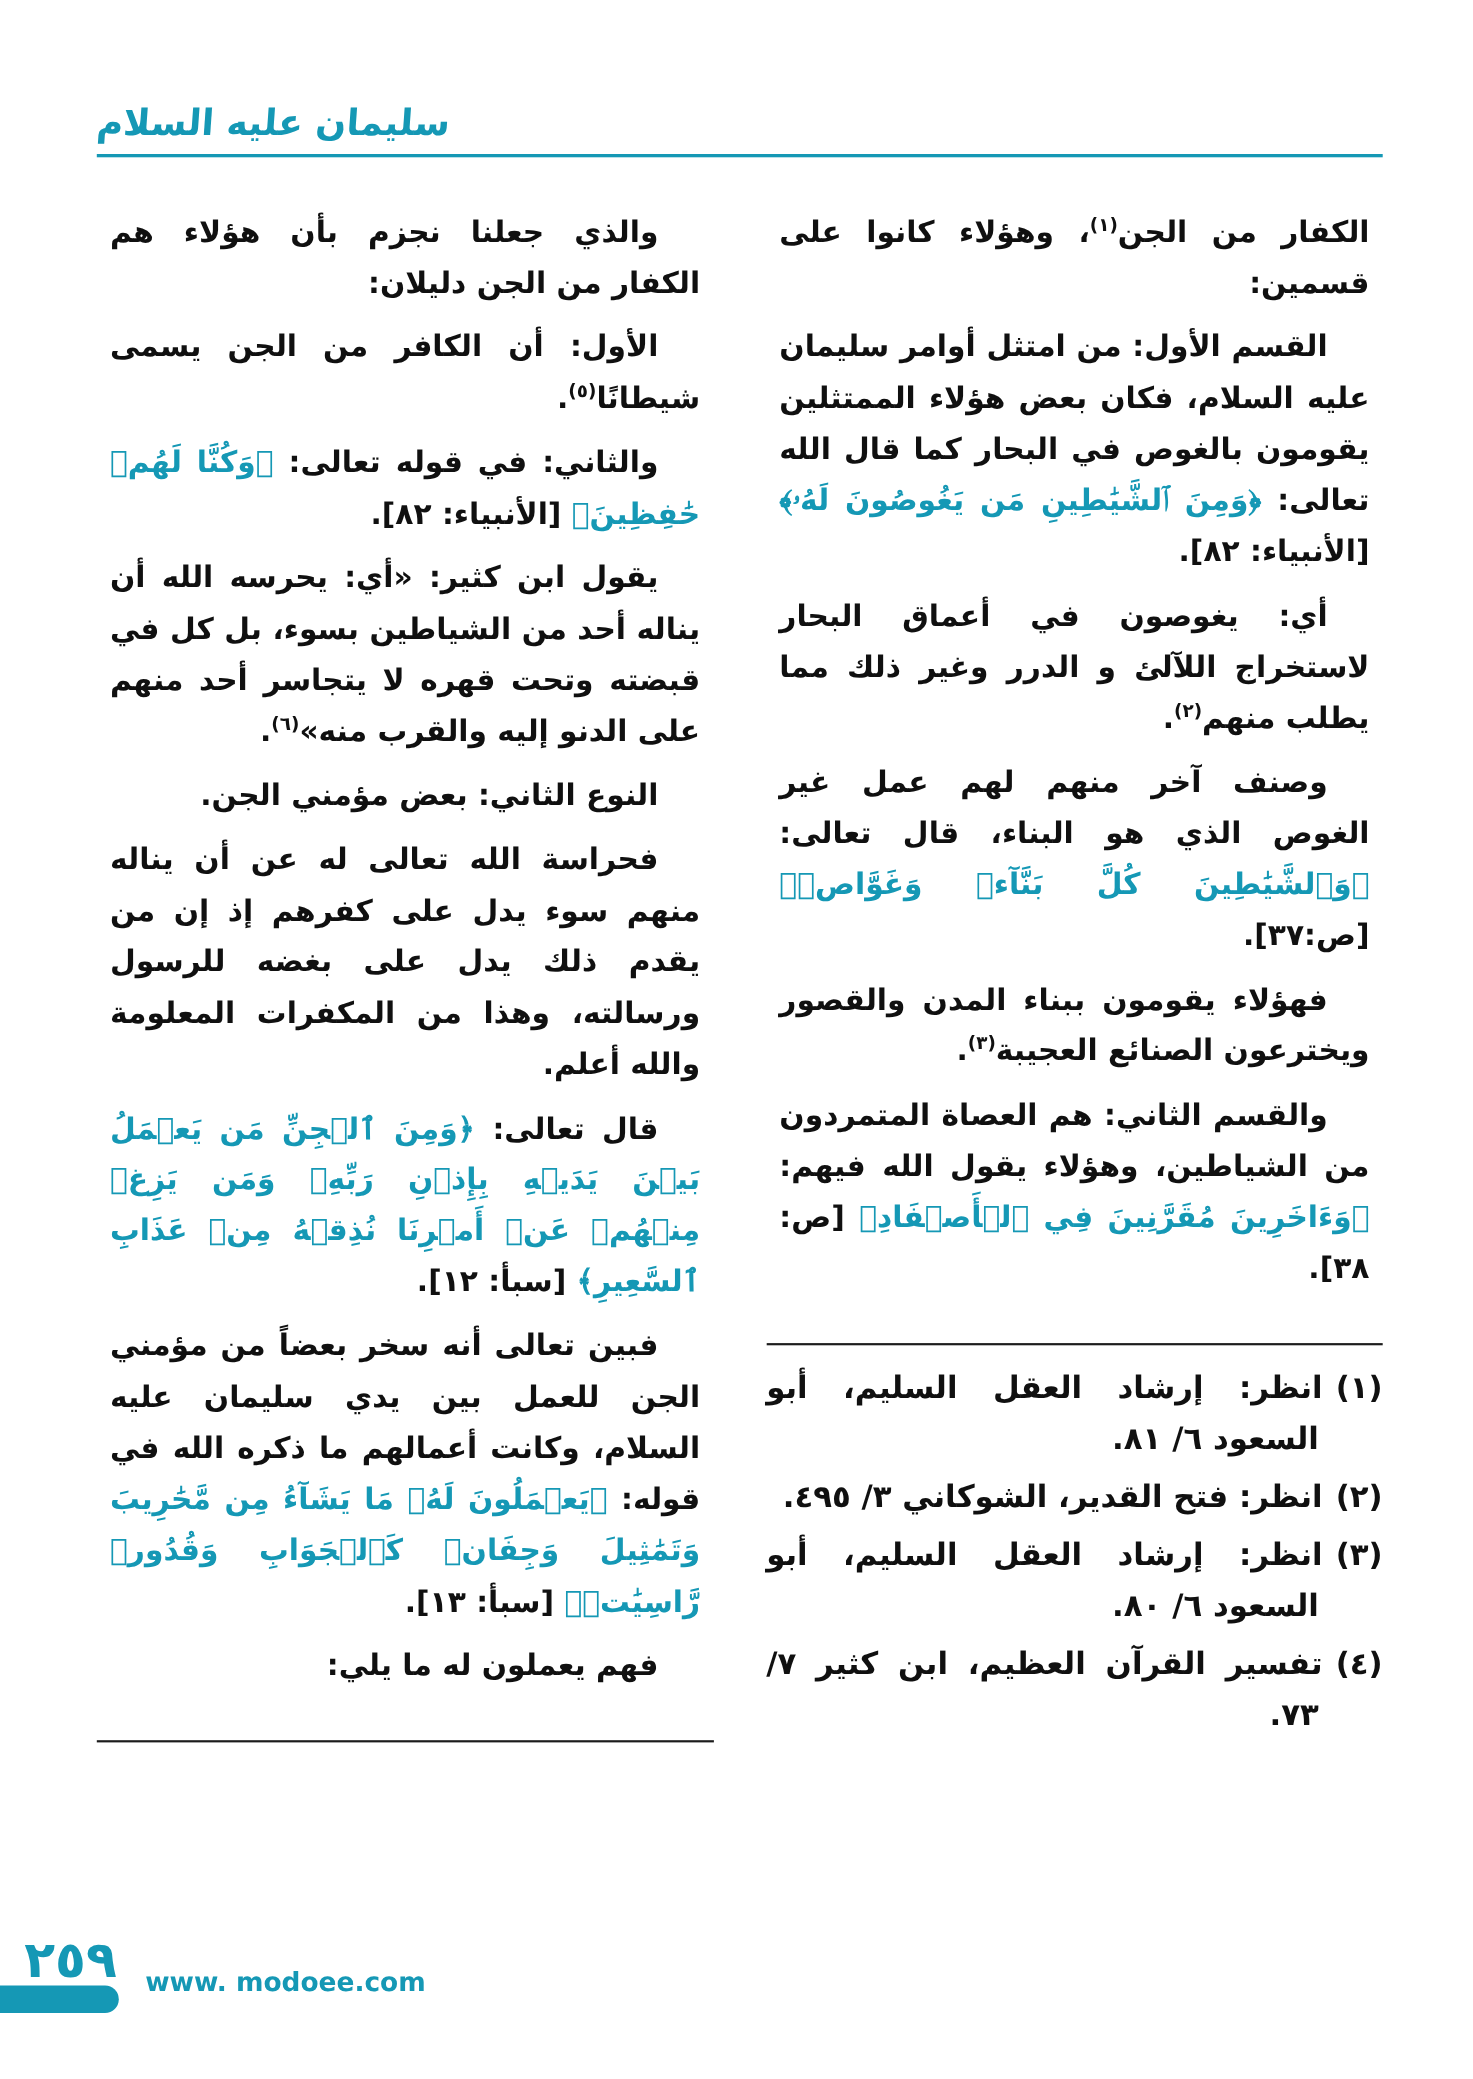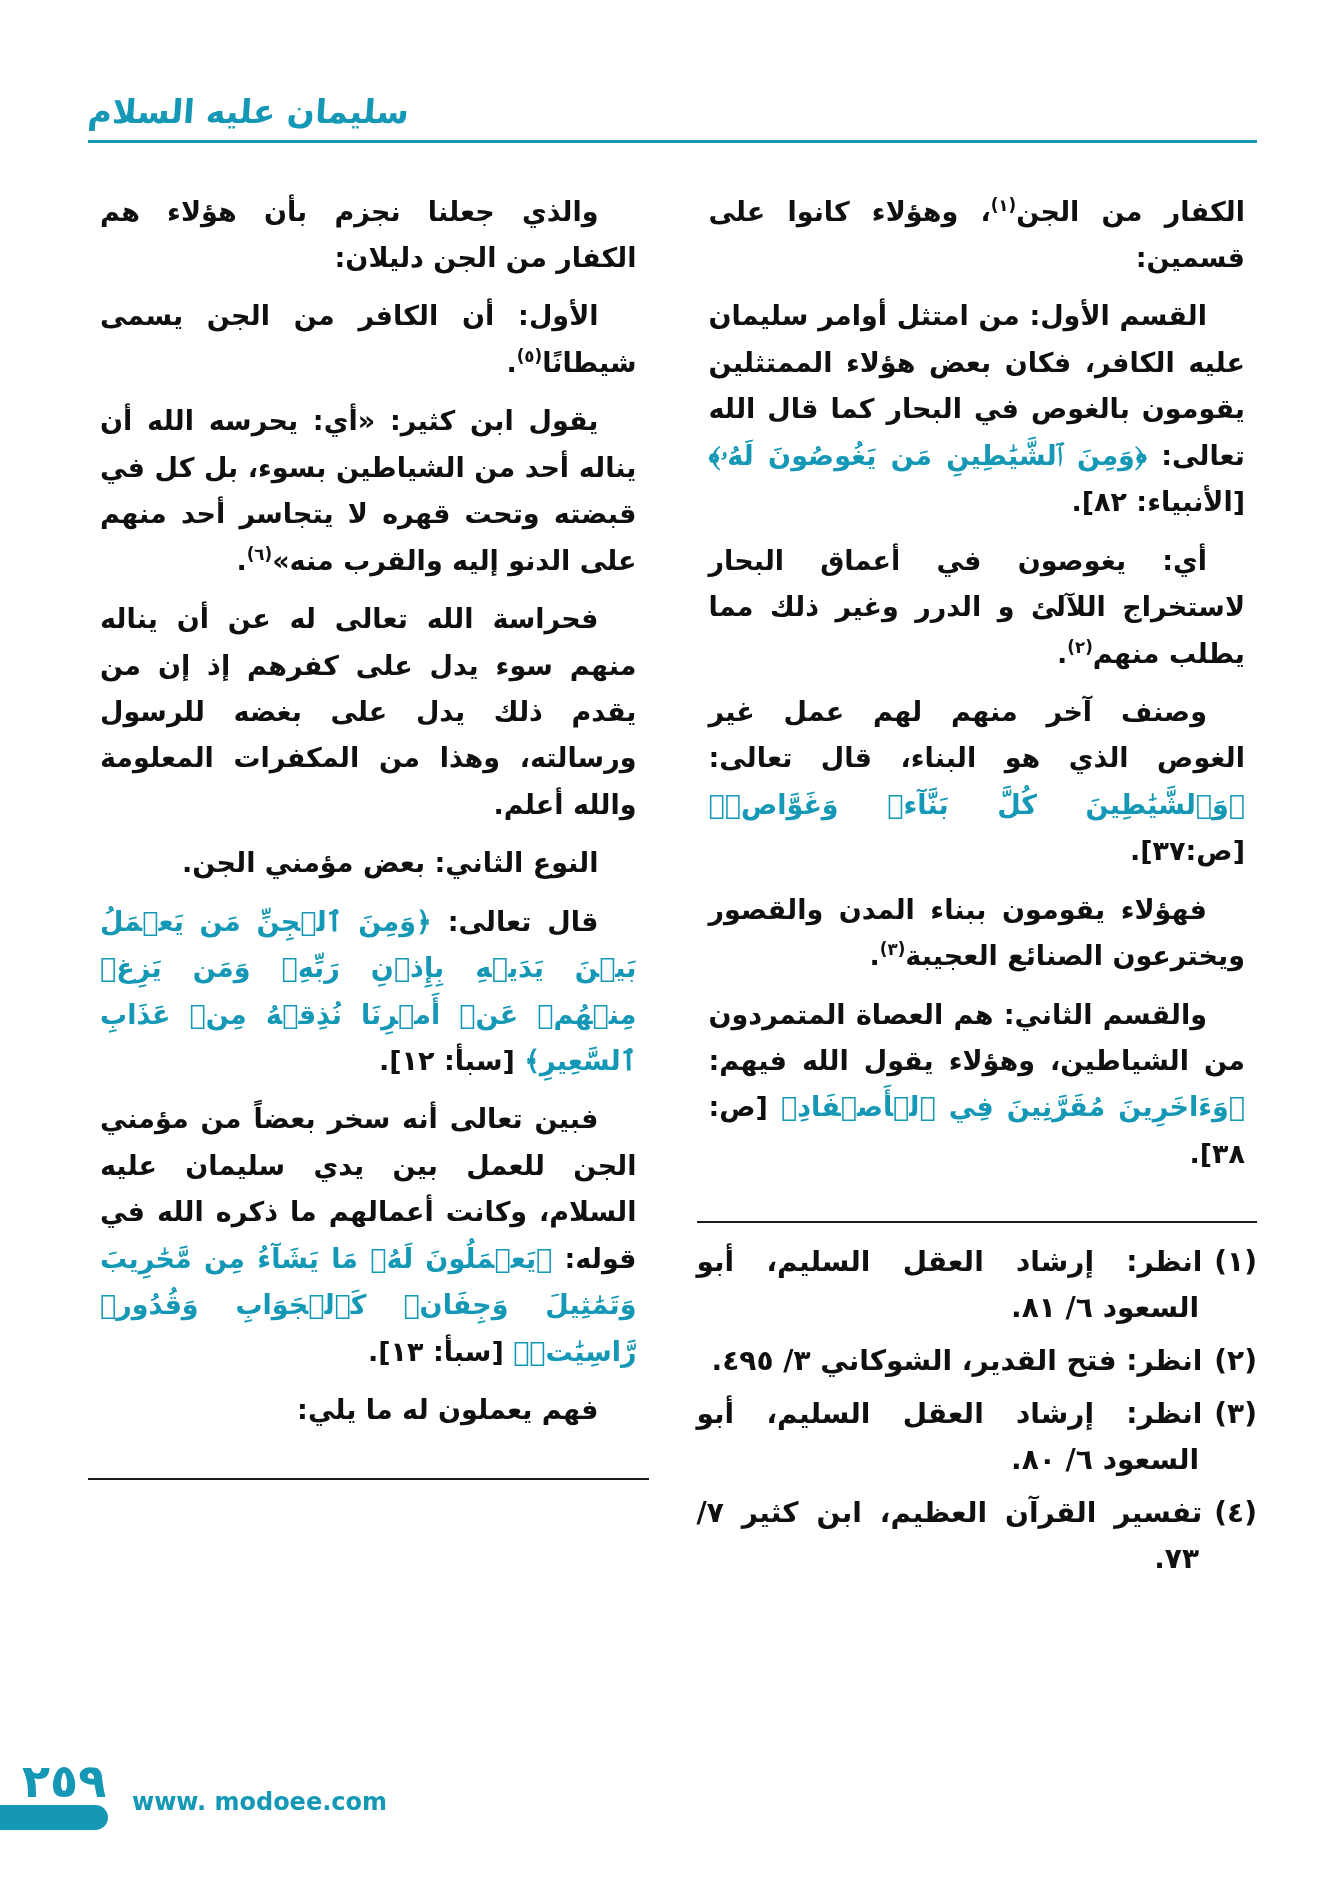--- a/index.html
+++ b/index.html
@@ -116,42 +116,43 @@
   <div class="header">
     <div class="header-title">سليمان عليه السلام</div>
     <div class="header-rule"></div>
   </div>
 
   <div class="columns">
 
     <div class="col">
       <div class="col-body">
           <p class="para"><span class="txt">الكفار من الجن</span><span class="fnmark">(١)</span><span class="txt">، وهؤلاء كانوا على قسمين:</span></p>
-          <p class="para indent"><span class="txt">القسم الأول: من امتثل أوامر سليمان عليه الكافر، فكان بعض هؤلاء الممتثلين يقومون بالغوص في البحار كما قال الله تعالى: </span><span class="quran">﴿وَمِنَ ٱلشَّيَٰطِينِ مَن يَغُوصُونَ لَهُۥ﴾</span><span class="ref"> [الأنبياء: ٨٢].</span></p>
+          <p class="para indent"><span class="txt">القسم الأول: من امتثل أوامر سليمان عليه السلام، فكان بعض هؤلاء الممتثلين يقومون بالغوص في البحار كما قال الله تعالى: </span><span class="quran">﴿وَمِنَ ٱلشَّيَٰطِينِ مَن يَغُوصُونَ لَهُۥ﴾</span><span class="ref"> [الأنبياء: ٨٢].</span></p>
           <p class="para indent"><span class="txt">أي: يغوصون في أعماق البحار لاستخراج اللآلئ و الدرر وغير ذلك مما يطلب منهم</span><span class="fnmark">(٢)</span><span class="txt">.</span></p>
           <p class="para indent"><span class="txt">وصنف آخر منهم لهم عمل غير الغوص الذي هو البناء، قال تعالى: </span><span class="quran">﴿وَٱلشَّيَٰطِينَ كُلَّ بَنَّآءٖ وَغَوَّاصٖ﴾</span><span class="ref"> [ص:٣٧].</span></p>
           <p class="para indent"><span class="txt">فهؤلاء يقومون ببناء المدن والقصور ويخترعون الصنائع العجيبة</span><span class="fnmark">(٣)</span><span class="txt">.</span></p>
           <p class="para indent"><span class="txt">والقسم الثاني: هم العصاة المتمردون من الشياطين، وهؤلاء يقول الله فيهم: </span><span class="quran">﴿وَءَاخَرِينَ مُقَرَّنِينَ فِي ٱلۡأَصۡفَادِ﴾</span><span class="ref"> [ص: ٣٨].</span></p>
         </div>
       <div class="fn-sep"></div>
       <div class="footnotes">
           <div class="footnote"><span class="fn-marker">(١)</span><span class="fn-text">انظر: إرشاد العقل السليم، أبو السعود ٦/ ٨١.</span></div>
           <div class="footnote"><span class="fn-marker">(٢)</span><span class="fn-text">انظر: فتح القدير، الشوكاني ٣/ ٤٩٥.</span></div>
           <div class="footnote"><span class="fn-marker">(٣)</span><span class="fn-text">انظر: إرشاد العقل السليم، أبو السعود ٦/ ٨٠.</span></div>
           <div class="footnote"><span class="fn-marker">(٤)</span><span class="fn-text">تفسير القرآن العظيم، ابن كثير ٧/ ٧٣.</span></div>
         </div>
     </div>
 
     <div class="col">
       <div class="col-body">
           <p class="para indent"><span class="txt">والذي جعلنا نجزم بأن هؤلاء هم الكفار من الجن دليلان:</span></p>
           <p class="para indent"><span class="txt">الأول: أن الكافر من الجن يسمى شيطانًا</span><span class="fnmark">(٥)</span><span class="txt">.</span></p>
+          <p class="para indent"><span class="txt">والثاني: في قوله تعالى: </span><span class="quran">﴿وَكُنَّا لَهُمۡ حَٰفِظِينَ﴾</span><span class="ref"> [الأنبياء: ٨٢].</span></p>
           <p class="para indent"><span class="txt">يقول ابن كثير: «أي: يحرسه الله أن يناله أحد من الشياطين بسوء، بل كل في قبضته وتحت قهره لا يتجاسر أحد منهم على الدنو إليه والقرب منه»</span><span class="fnmark">(٦)</span><span class="txt">.</span></p>
+          <p class="para indent"><span class="txt">النوع الثاني: بعض مؤمني الجن.</span></p>
           <p class="para indent"><span class="txt">فحراسة الله تعالى له عن أن يناله منهم سوء يدل على كفرهم إذ إن من يقدم ذلك يدل على بغضه للرسول ورسالته، وهذا من المكفرات المعلومة والله أعلم.</span></p>
-          <p class="para indent"><span class="txt">النوع الثاني: بعض مؤمني الجن.</span></p>
           <p class="para indent"><span class="txt">قال تعالى: </span><span class="quran">﴿وَمِنَ ٱلۡجِنِّ مَن يَعۡمَلُ بَيۡنَ يَدَيۡهِ بِإِذۡنِ رَبِّهِۦ وَمَن يَزِغۡ مِنۡهُمۡ عَنۡ أَمۡرِنَا نُذِقۡهُ مِنۡ عَذَابِ ٱلسَّعِيرِ﴾</span><span class="ref"> [سبأ: ١٢].</span></p>
           <p class="para indent"><span class="txt">فبين تعالى أنه سخر بعضاً من مؤمني الجن للعمل بين يدي سليمان عليه السلام، وكانت أعمالهم ما ذكره الله في قوله: </span><span class="quran">﴿يَعۡمَلُونَ لَهُۥ مَا يَشَآءُ مِن مَّحَٰرِيبَ وَتَمَٰثِيلَ وَجِفَانٖ كَٱلۡجَوَابِ وَقُدُورٖ رَّاسِيَٰتٖ﴾</span><span class="ref"> [سبأ: ١٣].</span></p>
           <p class="para indent"><span class="txt">فهم يعملون له ما يلي:</span></p>
         </div>
       <div class="fn-sep"></div>
     </div>
 
   </div>
 </div>
 

